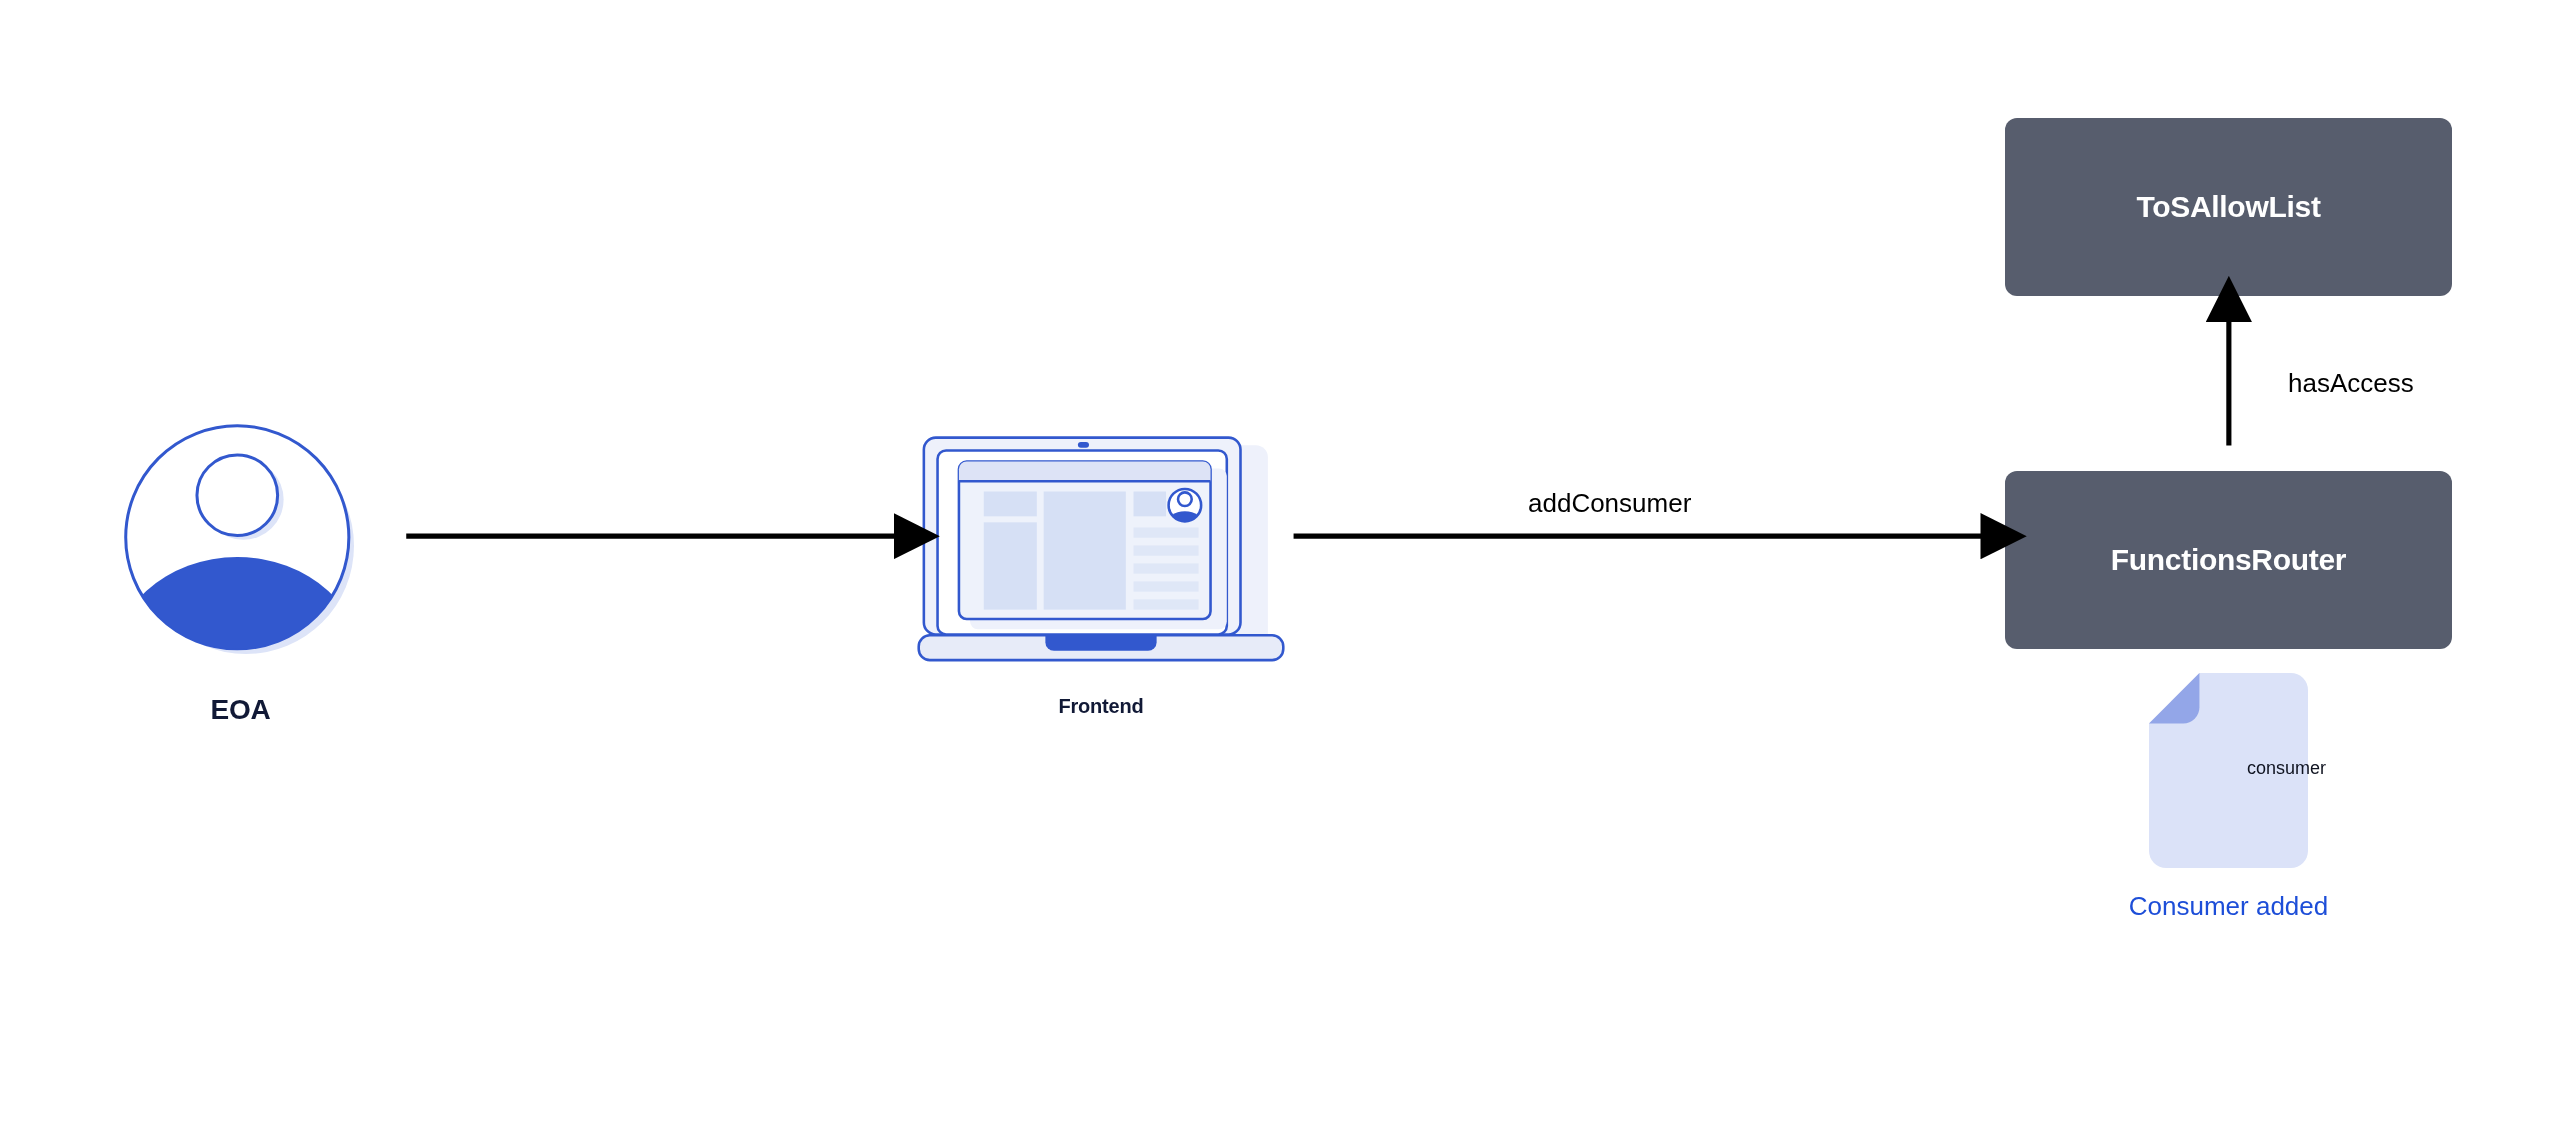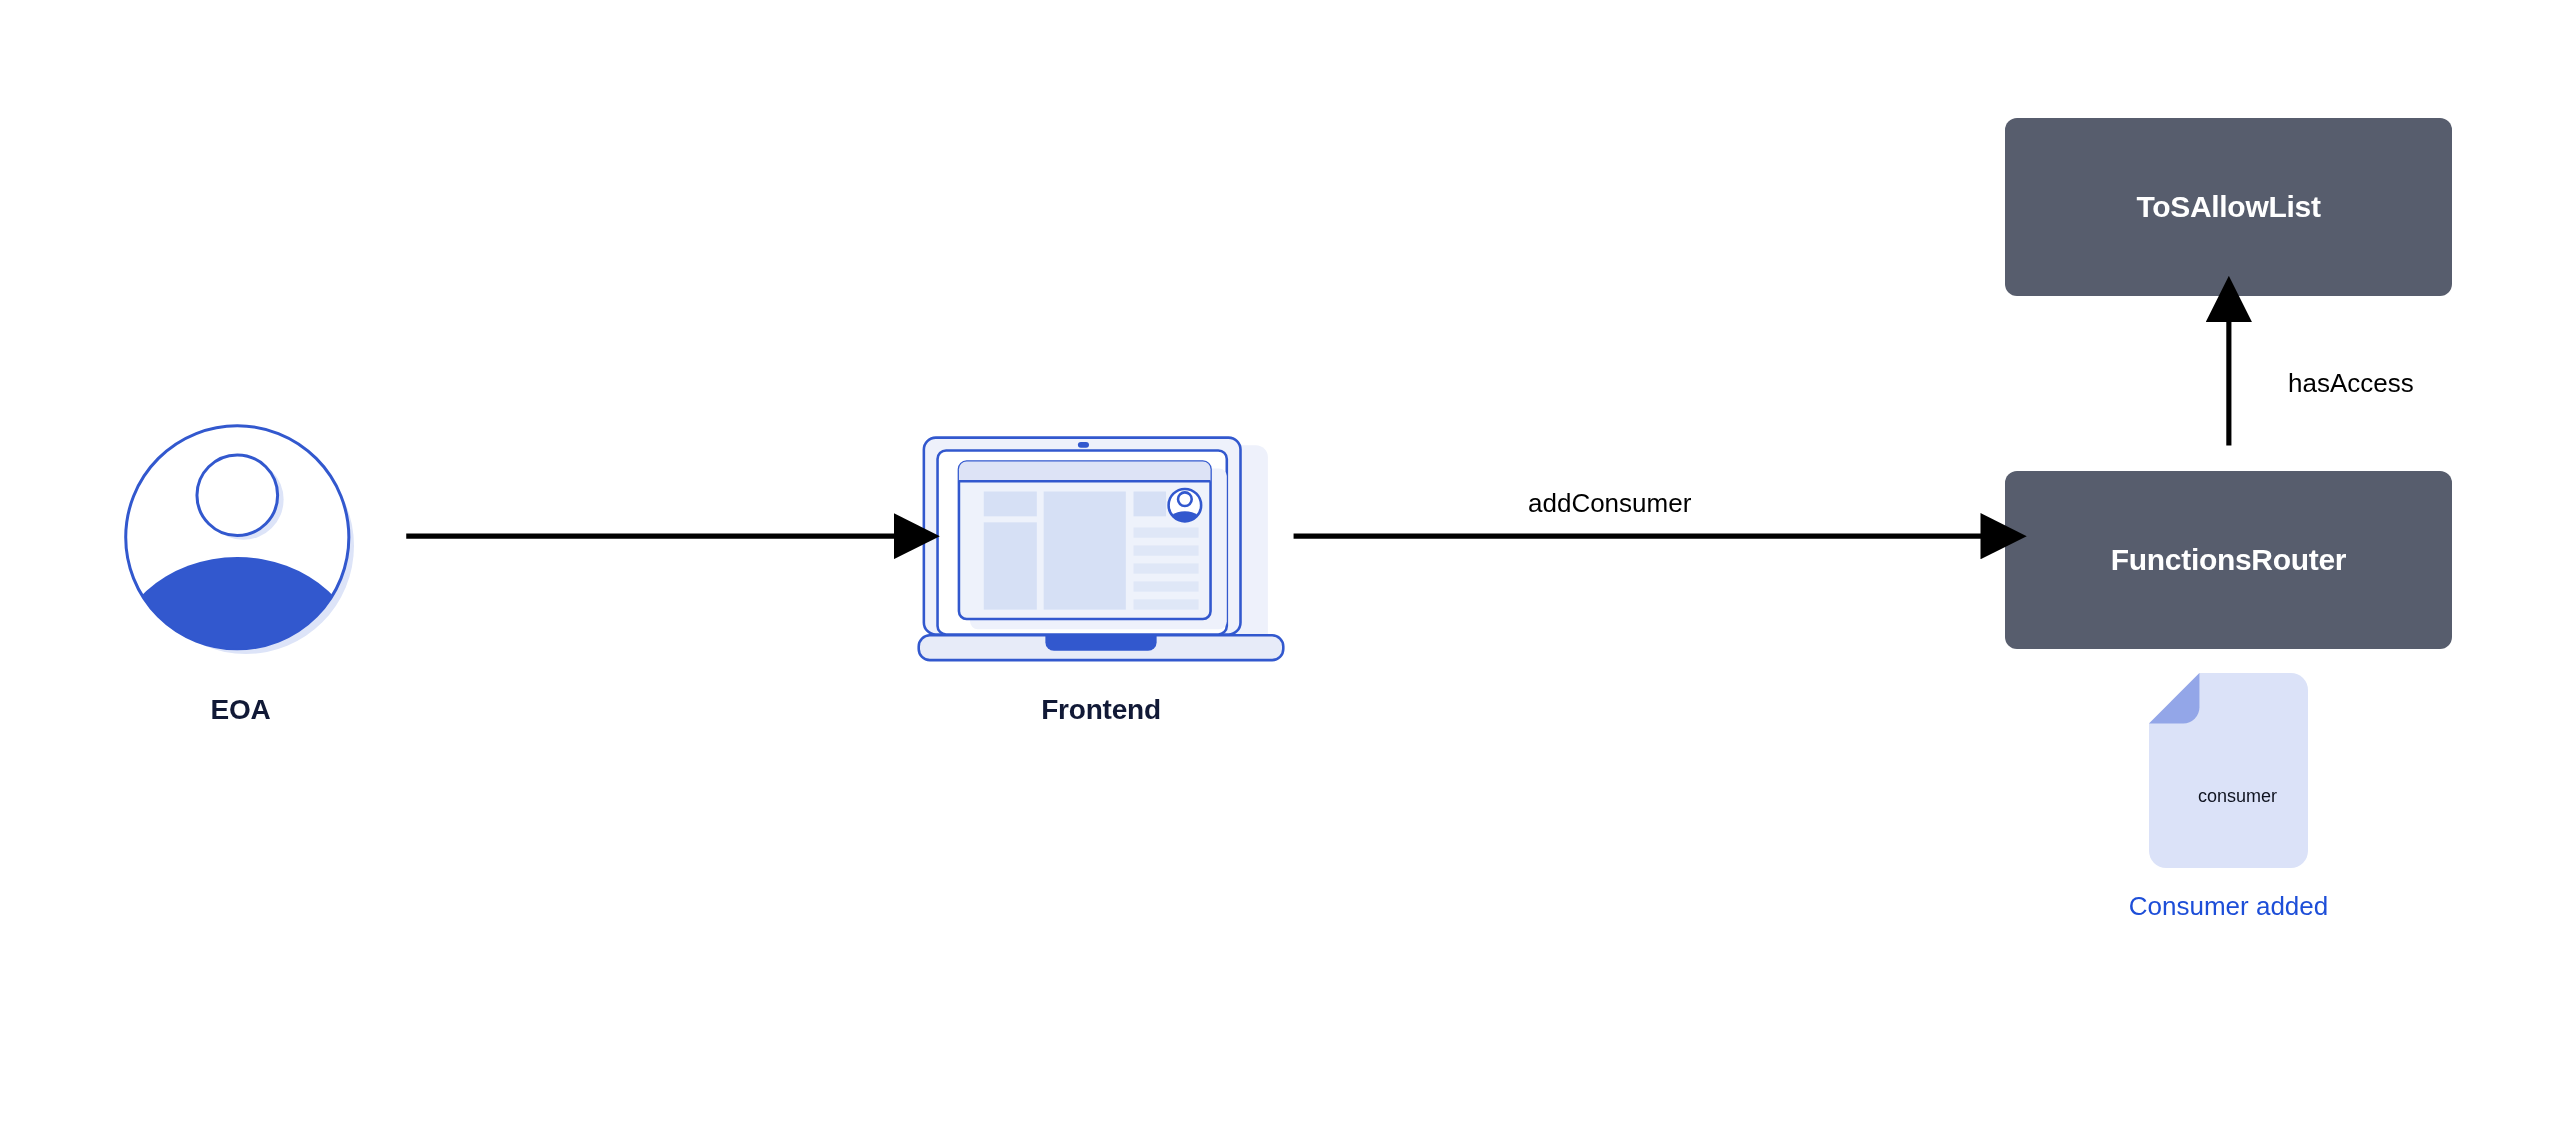--- a/index.html
+++ b/index.html
@@ -46,21 +46,21 @@
   
   #frontend-node { left: 917px; top: 433px; width: 368px; height: 230px; }
   #frontend-laptop-icon { position: absolute; left: 0; top: 0; width: 368px; height: 230px; }
 
   #frontend-label {
     position: absolute;
     left: 904px;
     top: 696px;
     width: 394px;
     text-align: center;
-    font-size: 28px;
+    font-size: 20px;
     font-weight: 700;
     letter-spacing: -0.2px;
     color: #111936;
     line-height: 1;
   }
 
   
   .contract-box {
     position: absolute;
     background: #575d6d;
@@ -101,25 +101,24 @@
   #has-access-label   { left: 2266px; top: 370px; margin-left: 22px; }
 
   
   #consumer-file-node { left: 2149px; top: 673px; width: 159px; height: 195px; }
   #consumer-file-icon { position: absolute; left: 0; top: 0; width: 159px; height: 195px; }
   #consumer-file-inner-label {
     position: absolute;
     left: 0;
     top: 86px;
     width: 177px;
-    text-align: center;
+    text-align: right;
     font-size: 18px;
     color: #0f1320;
     line-height: 1;
-    margin-top: 28px;
   }
   #consumer-added-caption {
     position: absolute;
     left: 2065px;
     top: 893px;
     width: 327px;
     text-align: center;
     font-size: 26px;
     color: #1d4ed8;
     line-height: 1;

